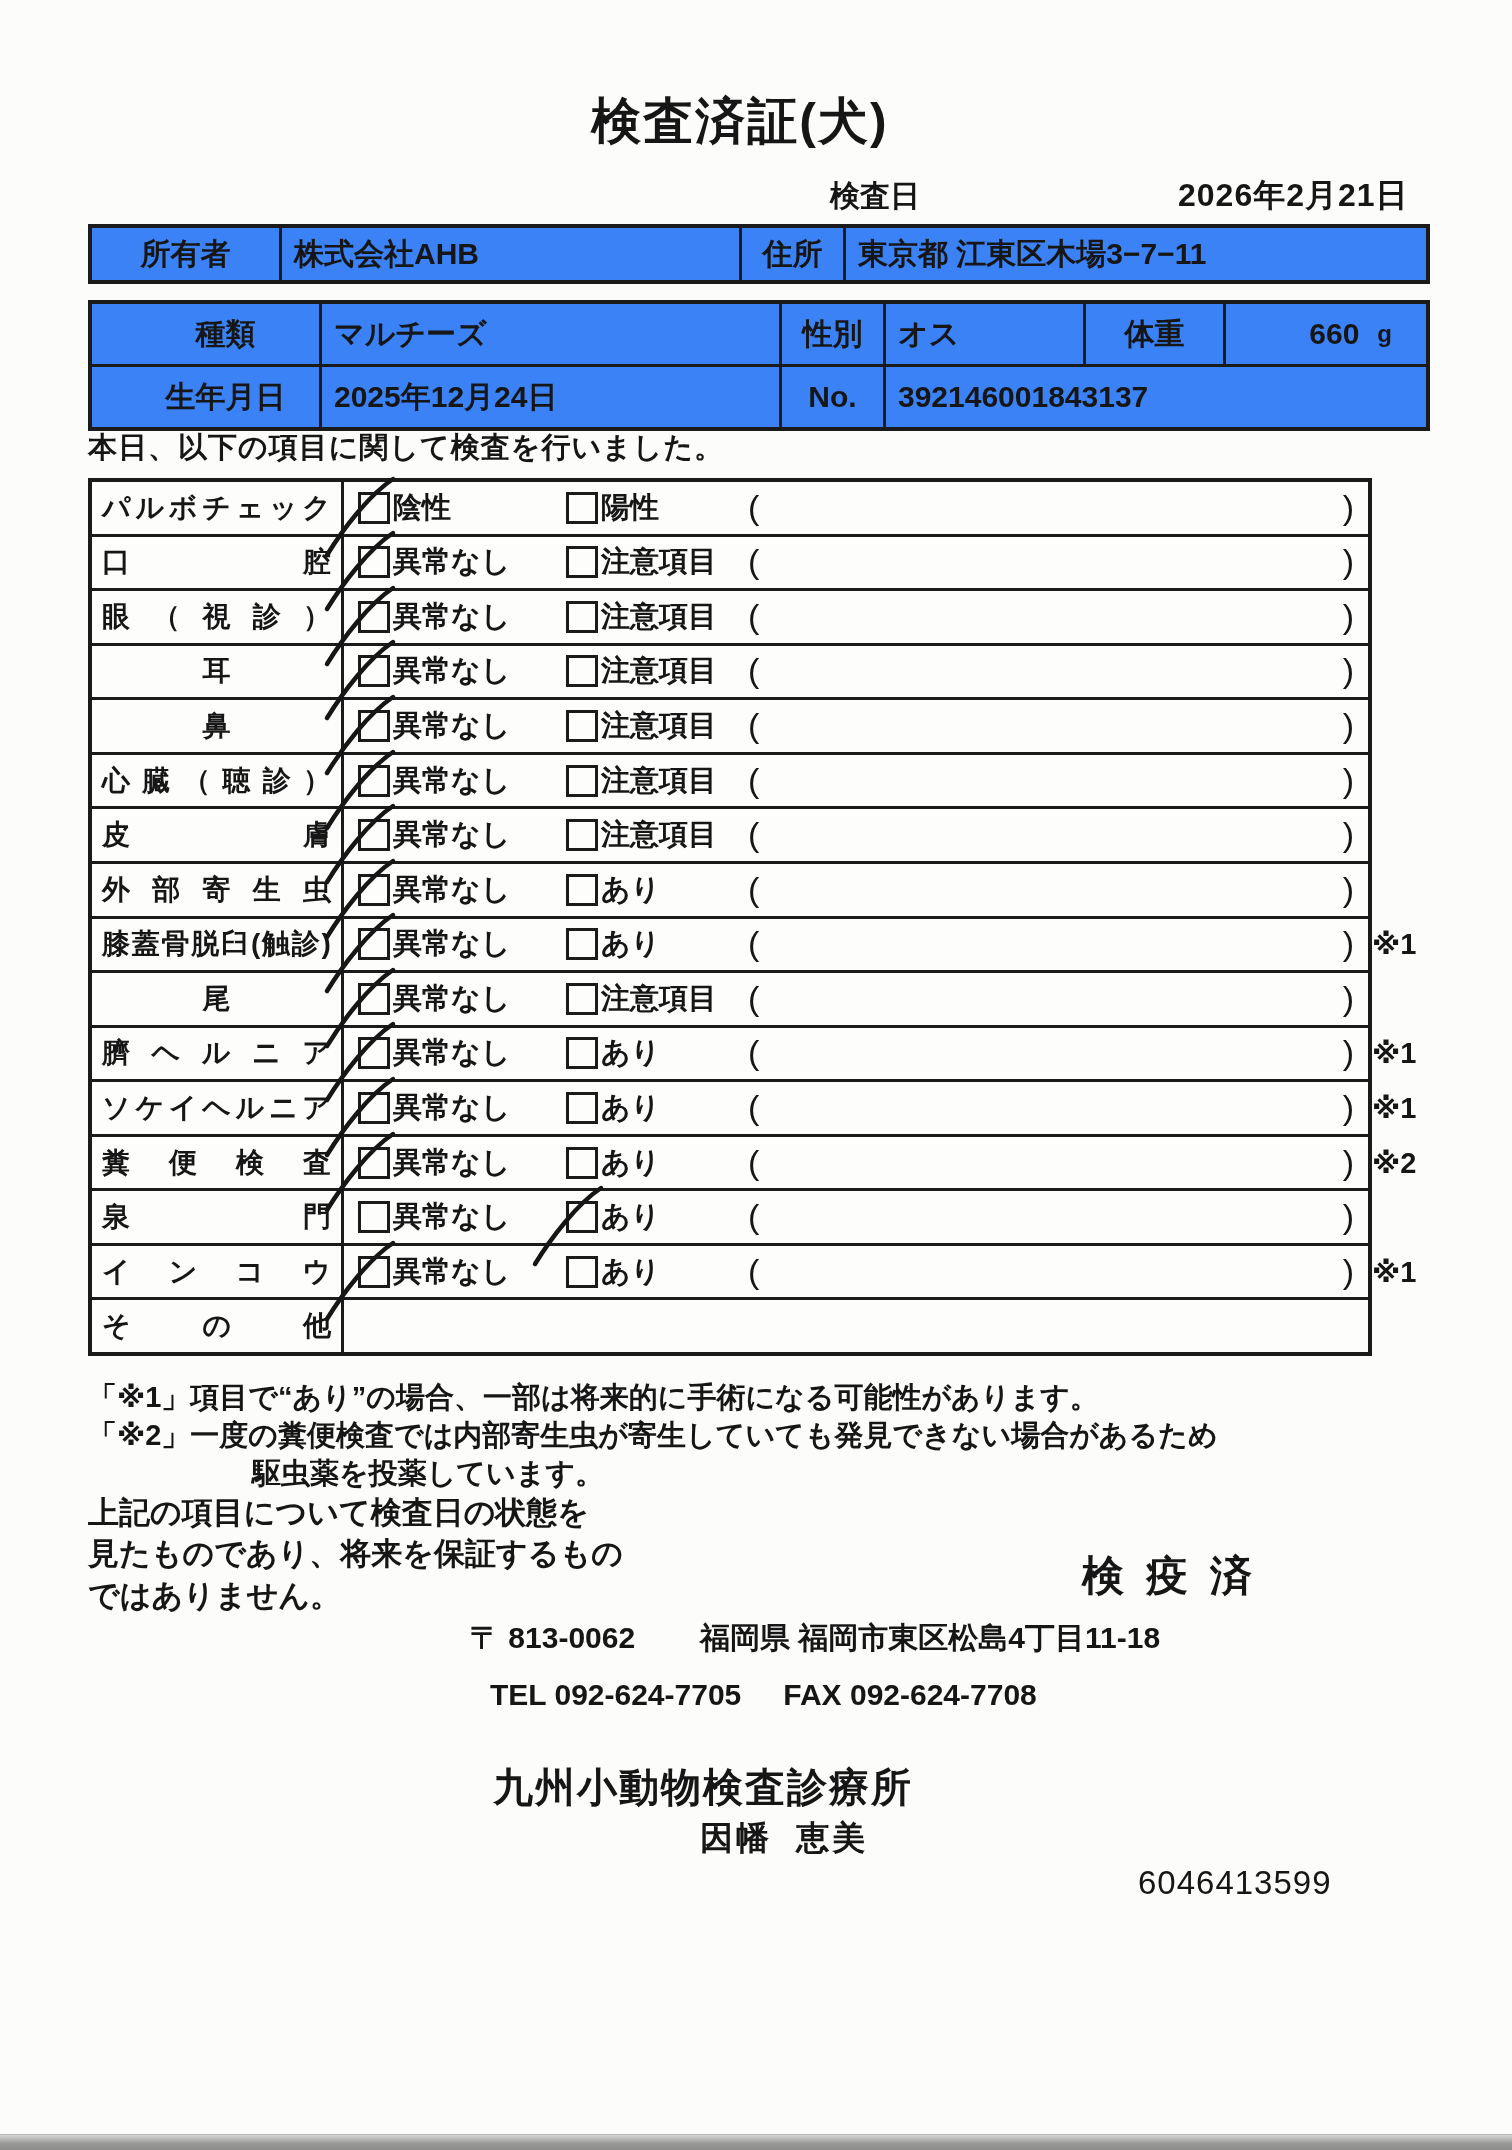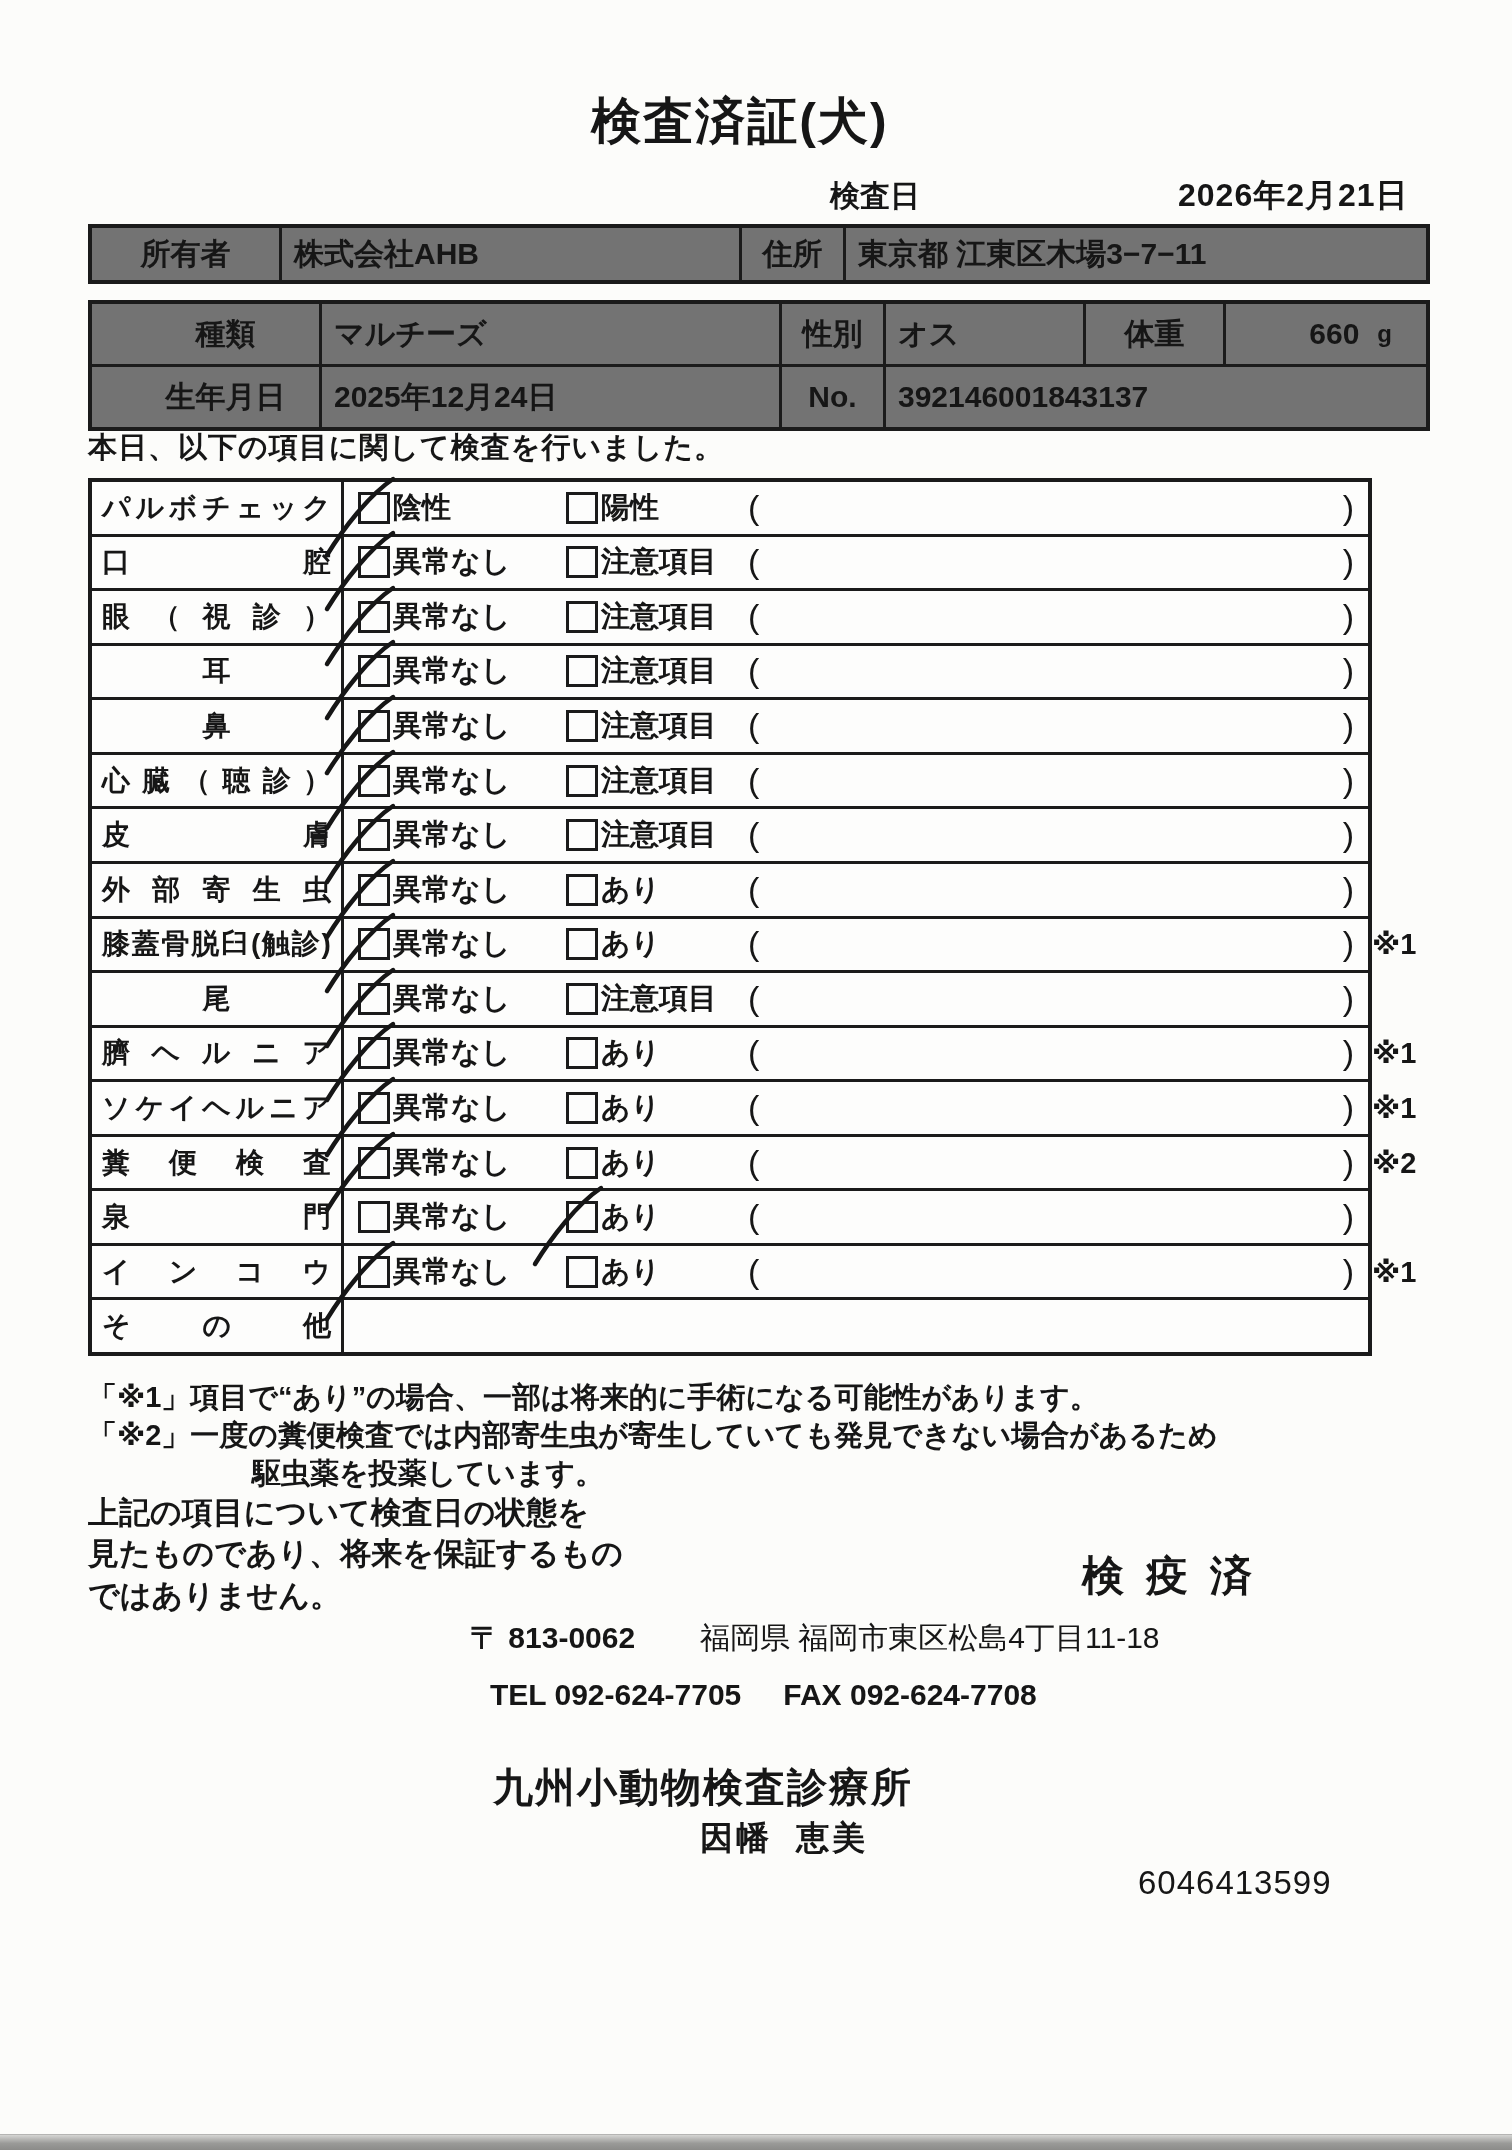--- a/index.html
+++ b/index.html
@@ -8,21 +8,21 @@
     background:#fcfcfa;color:#161616;
     font-family:"Liberation Sans","DejaVu Sans",sans-serif;
     -webkit-font-smoothing:antialiased;
   }
   .abs{position:absolute;}
   
   .title{left:0;top:88px;width:1480px;text-align:center;font-size:50px;font-weight:700;letter-spacing:2px;}
   .insp-date-label{left:830px;top:176px;font-size:30px;font-weight:600;}
   .insp-date-value{left:1178px;top:174px;font-size:32px;font-weight:600;letter-spacing:1px;}
   
-  .tbl{left:88px;width:1342px;border:4px solid #1b1b1b;display:flex;flex-direction:column;box-sizing:border-box;background:#737373;}
+  .tbl{left:88px;width:1342px;border:4px solid #1b1b1b;display:flex;flex-direction:column;box-sizing:border-box;background:#3b82f6;}
   .tbl-owner{top:224px;}
   .tbl-pet{top:300px;}
   .trow{display:flex;}
   .trow.h52{height:52px;}
   .trow.h60{height:60px;padding-left:40px;}
   .trow.divider{border-bottom:3px solid #1b1b1b;}
   .cell{display:flex;align-items:center;box-sizing:border-box;border-right:3px solid #1b1b1b;font-size:30px;font-weight:600;padding:0 12px;white-space:nowrap;}
   .cell.last{border-right:none;flex:1;}
   .cell.lab{justify-content:center;}
   .w190{width:190px;}.w460{width:460px;}.w120{width:104px;}.w200{width:200px;}.w140{width:140px;}
@@ -53,21 +53,21 @@
   .fn1{left:88px;top:1378px;font-size:29px;font-weight:600;}
   .fn2{left:88px;top:1416px;font-size:29px;font-weight:600;}
   .fn3{left:206px;top:1454px;font-size:29px;font-weight:600;margin-left:46px;}
   
   .dc1{left:88px;top:1492px;font-size:31px;font-weight:700;}
   .dc2{left:88px;top:1533px;font-size:31px;font-weight:700;}
   .dc3{left:88px;top:1575px;font-size:31px;font-weight:700;}
   
   .stamp{left:1082px;top:1548px;font-size:42px;font-weight:600;letter-spacing:22px;}
   .postal{left:470px;top:1618px;font-size:30px;font-weight:600;}
-  .clinic-addr{left:700px;top:1618px;font-size:30px;font-weight:400;}
+  .clinic-addr{left:700px;top:1618px;font-size:30px;font-weight:700;}
   .telfax{left:490px;top:1678px;font-size:30px;font-weight:600;display:flex;gap:42px;}
   .clinic-name{left:493px;top:1760px;font-size:40px;font-weight:600;letter-spacing:2px;}
   .vet-name{left:700px;top:1816px;font-size:33px;font-weight:600;letter-spacing:3px;white-space:pre;}
   .serial{left:1138px;top:1864px;font-size:33px;font-weight:500;letter-spacing:1px;}
   
   .scan-bottom{left:0;right:0;bottom:0;height:15px;background:linear-gradient(to bottom,#d6d6d4 0%,#9a9a98 55%,#8b8b89 100%);border-top:1px solid #b5b5b3;}
 </style>
 </head>
 <body>
 

